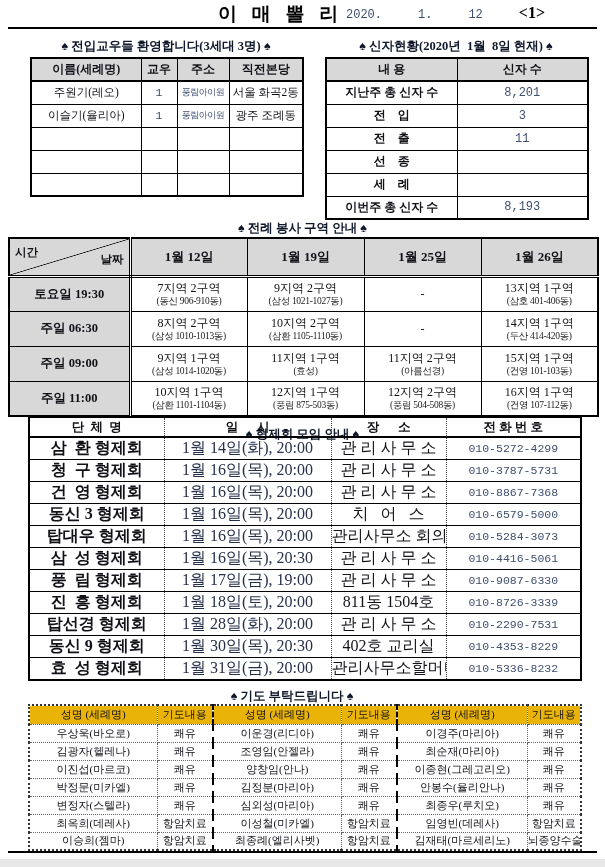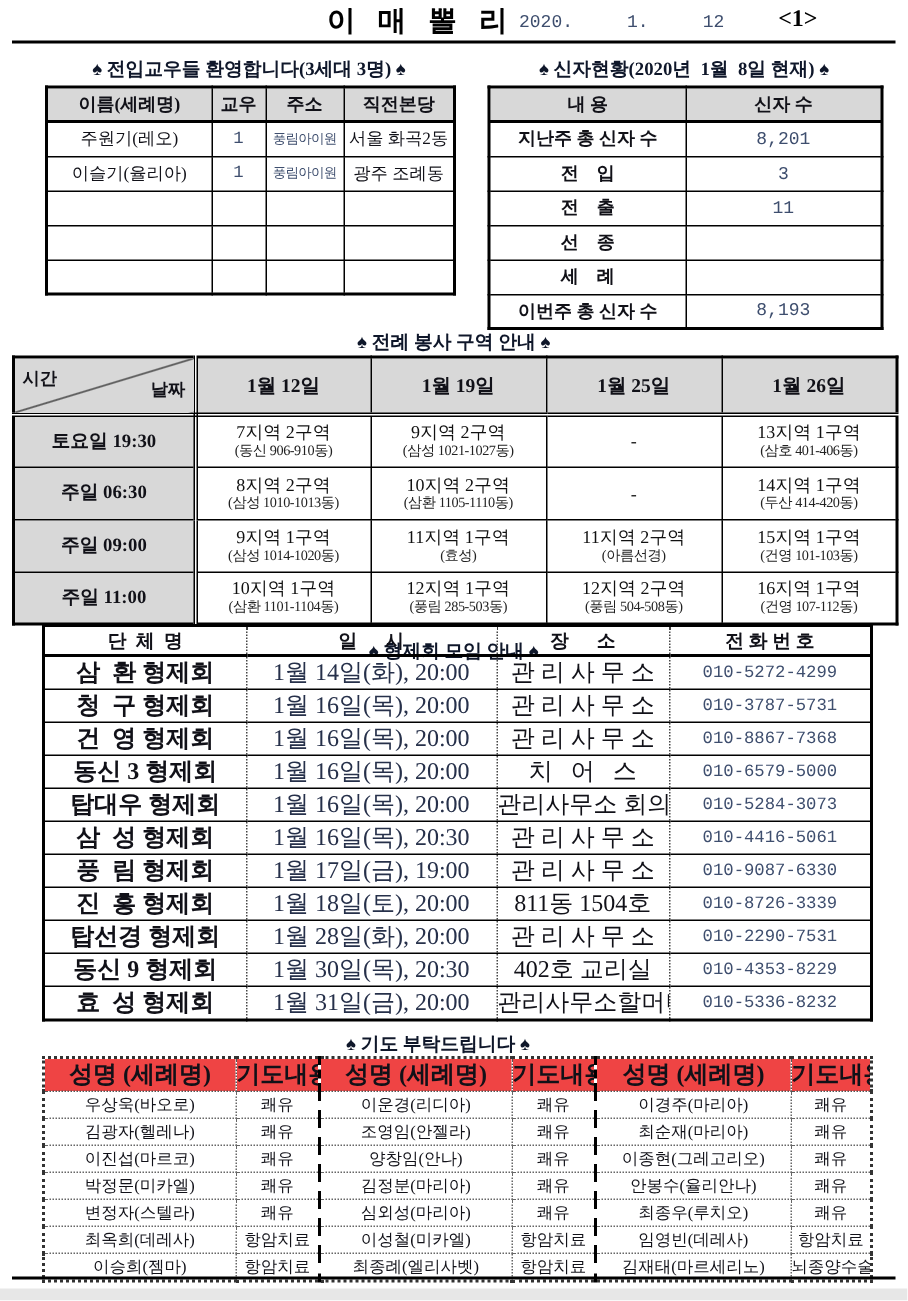--- a/index.html
+++ b/index.html
@@ -58,21 +58,21 @@
   .bro-tbl th + th, .bro-tbl td + td { border-left: 1px dotted #444; }
   .bro-tbl td { border-bottom: 1px solid #000; height: 19px; text-align: center; font-size: 16px; }
   .bro-tbl td.org { font-weight: bold; white-space: pre; }
   .bro-tbl td.phone { color: #3e4e6e; font-family: "Liberation Mono", monospace; font-size: 11.5px; }
   .bro-tbl td.when { color: #26304a; }
   .bro-tbl td.place { white-space: pre; }
 
   
   .prayer-title { position: absolute; top: 688px; left: 0; width: 584px; }
   .prayer-tbl { position: absolute; top: 704px; left: 28px; width: 552px; border: 2px dotted #333; }
-  .prayer-tbl th { background: #ef4444; border: 1px dotted #555; height: 19px; font-size: 16px; font-weight: bold; }
+  .prayer-tbl th { background: #eab308; border: 1px dotted #555; height: 19px; font-size: 11px; font-weight: normal; }
   .prayer-tbl td { border: 1px dotted #666; height: 18px; text-align: center; font-size: 11px; }
   .prayer-tbl .pair-sep { border-left: 2px dashed #000 !important; }
 
   .bottom-rule { position: absolute; top: 851px; left: 8px; right: 8px; height: 0; border-top: 2px solid #000; }
   .bottom-strip { position: absolute; top: 859px; left: 0; width: 605px; height: 8px; background: #e7e7e7; }
 </style>
 </head>
 <body>
 
 <div class="page">
@@ -252,21 +252,21 @@
           </td>
         </tr>
         <tr>
           <td class="time">주일 11:00</td>
           <td>
             <div class="lit-l1">10지역 1구역</div>
             <div class="lit-l2">(삼환 1101-1104동)</div>
           </td>
           <td>
             <div class="lit-l1">12지역 1구역</div>
-            <div class="lit-l2">(풍림 285-503동)</div>
+            <div class="lit-l2">(풍림 875-503동)</div>
           </td>
           <td>
             <div class="lit-l1">12지역 2구역</div>
             <div class="lit-l2">(풍림 504-508동)</div>
           </td>
           <td>
             <div class="lit-l1">16지역 1구역</div>
             <div class="lit-l2">(건영 107-112동)</div>
           </td>
         </tr>

